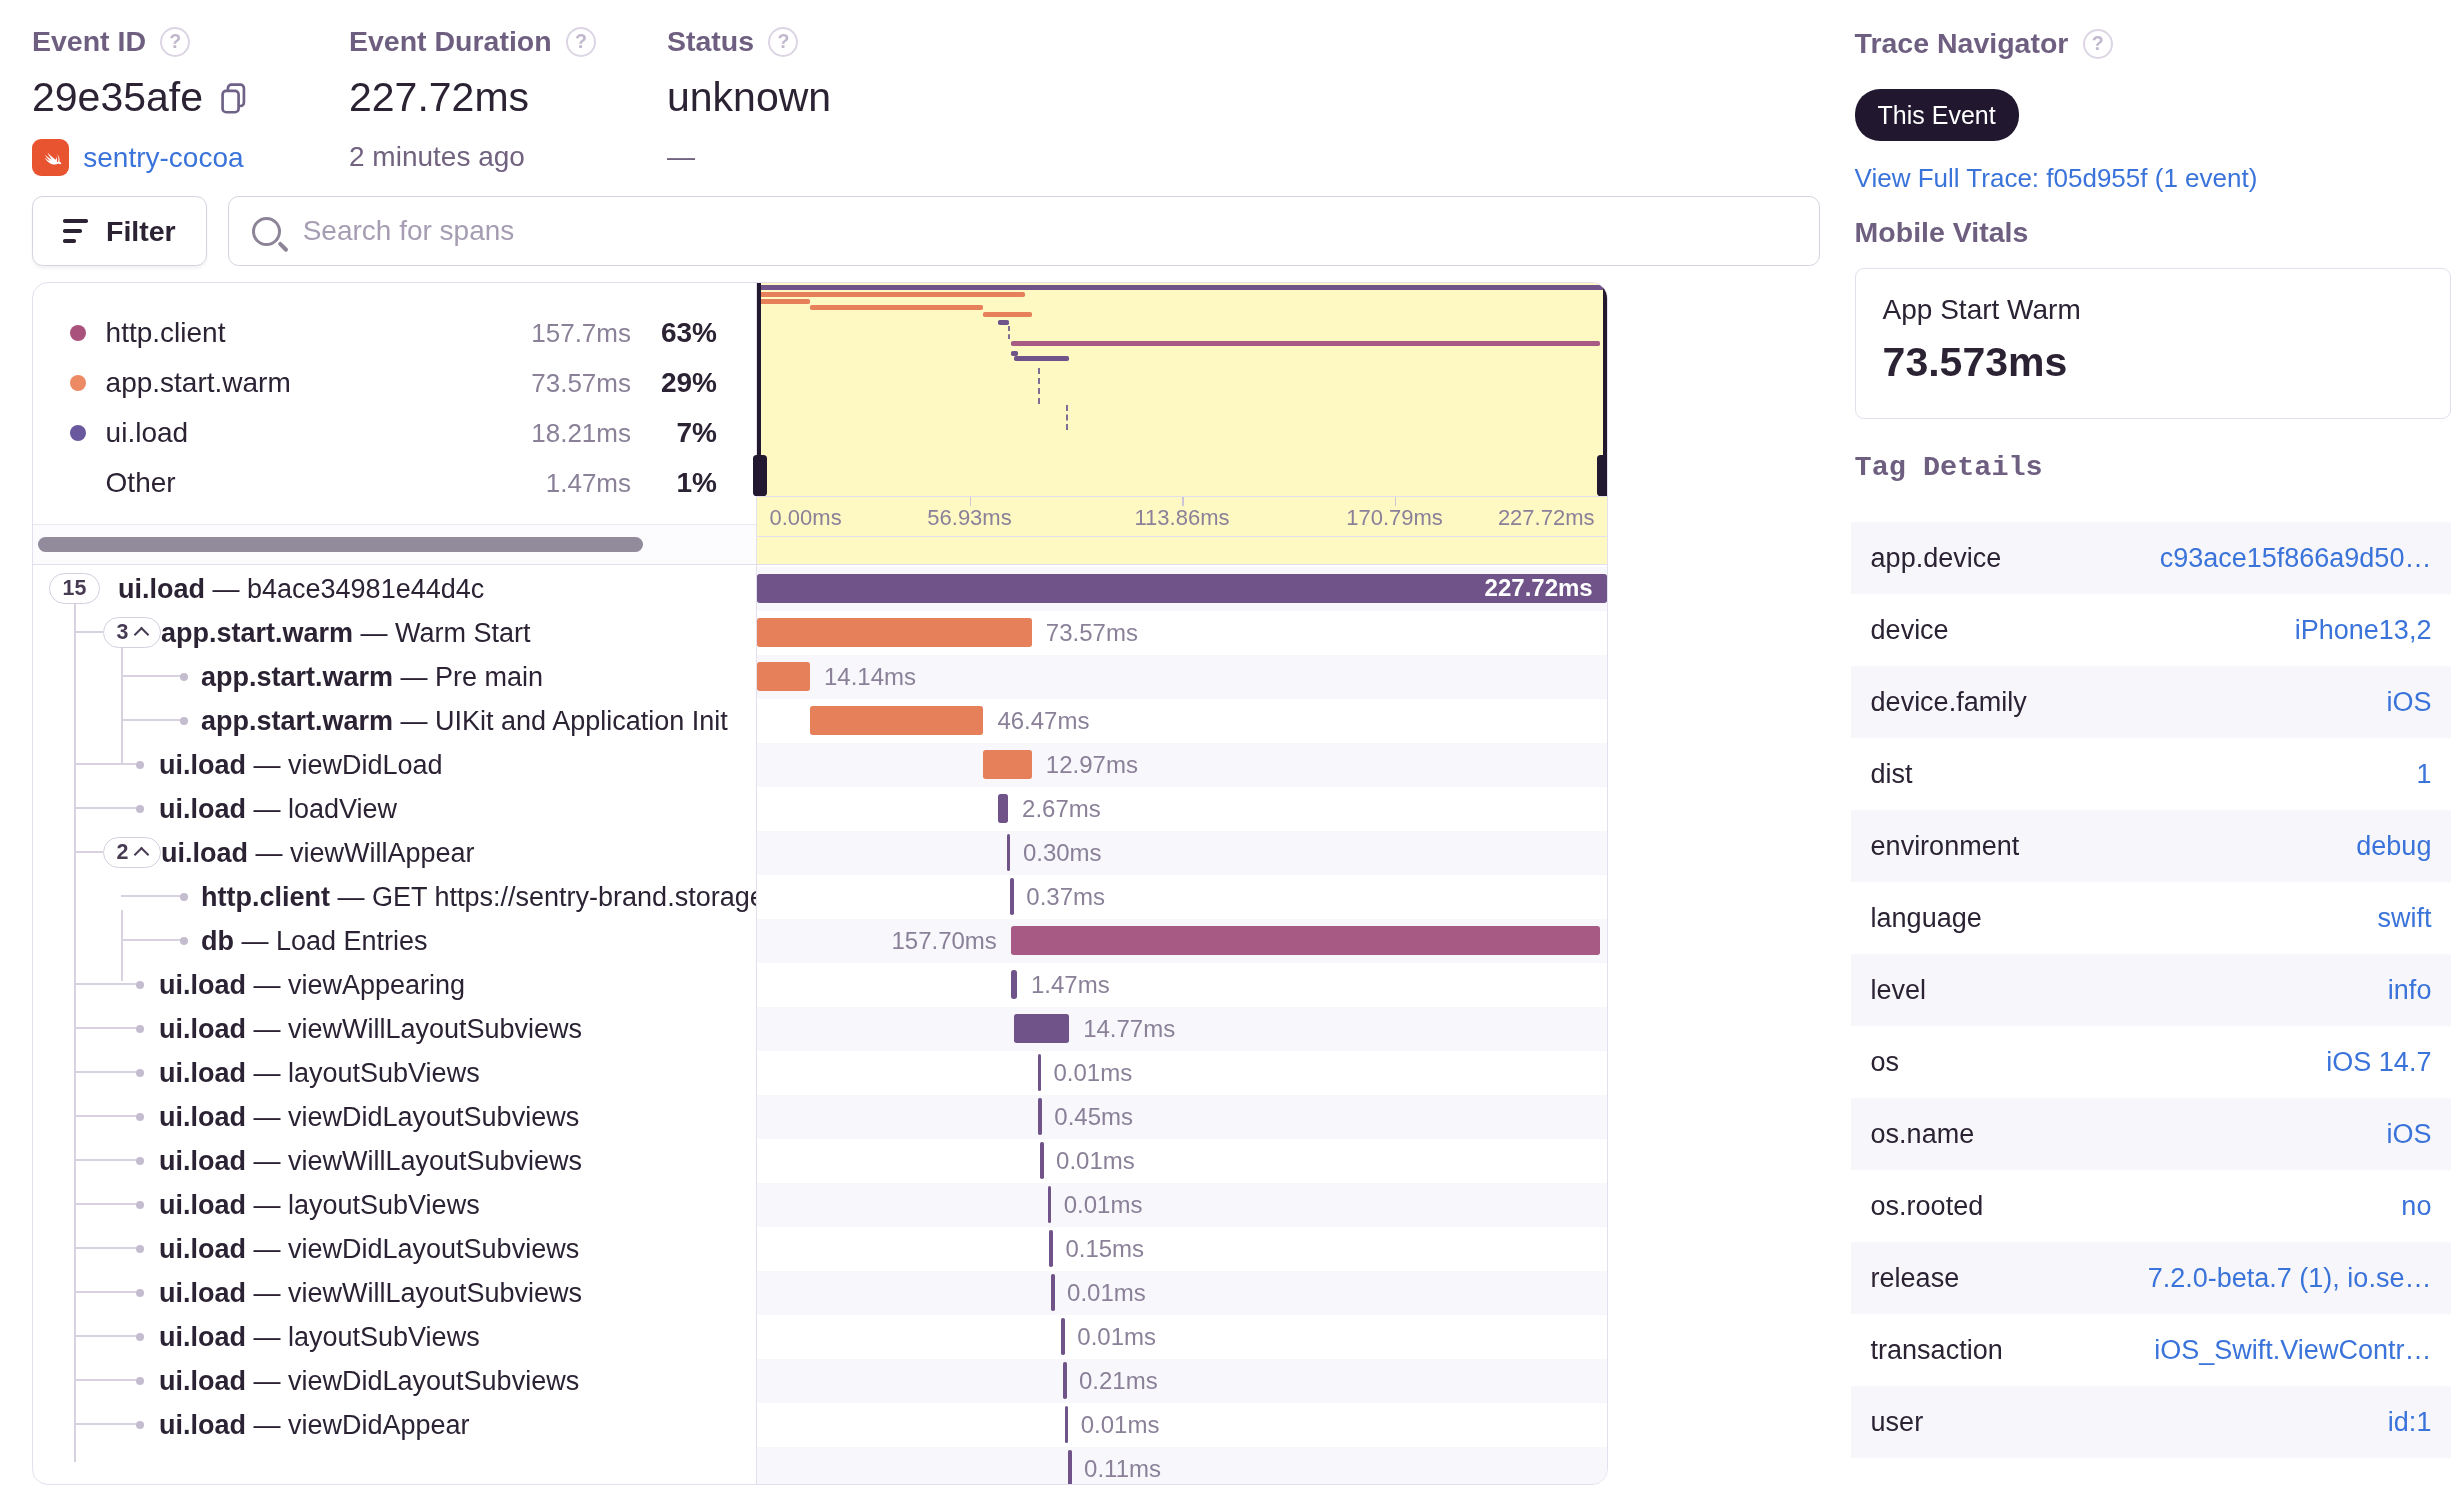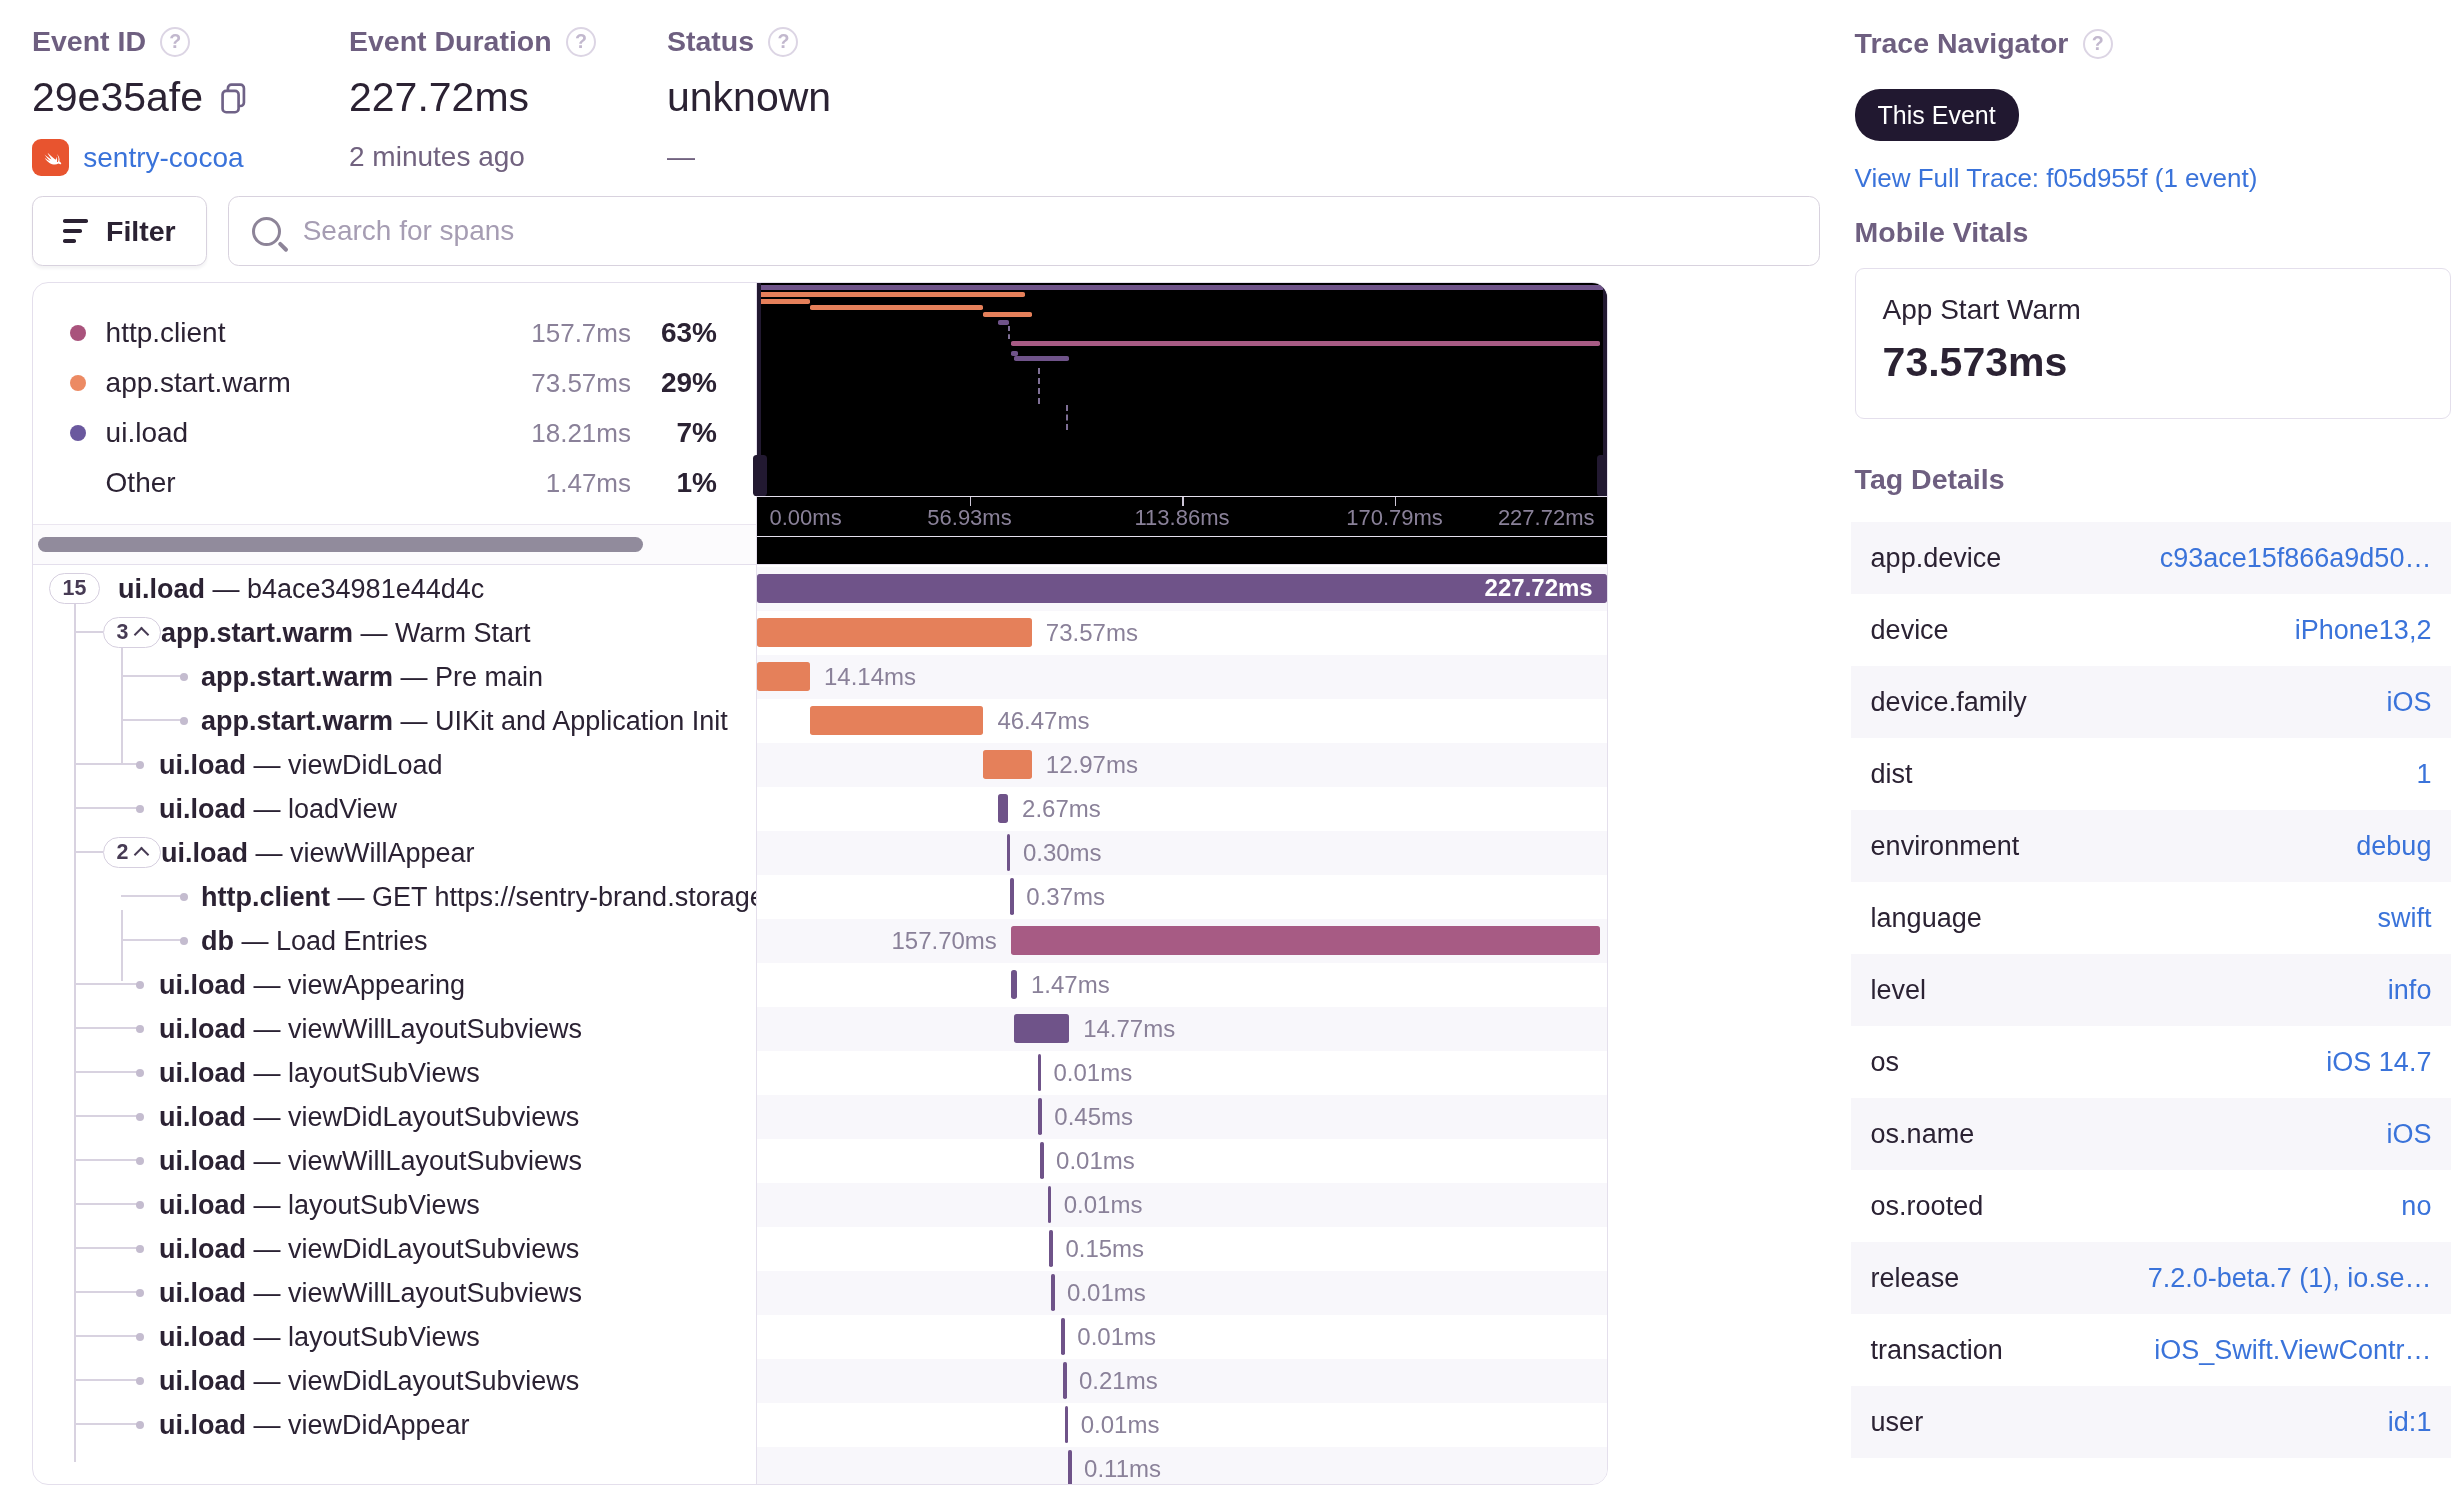--- a/index.html
+++ b/index.html
@@ -39,21 +39,21 @@
   .legend{width:724px;border-right:1.8px solid #e4dfec;position:relative;box-sizing:border-box;flex:none;}
   .legend-rows{padding-top:25px;}
   .legend-row{display:flex;align-items:center;height:50px;padding:0 39px 0 37px;}
   .legend-dot{width:16px;height:16px;border-radius:50%;margin-right:19.6px;flex:none;}
   .legend-dot.empty{background:transparent;}
   .legend-op{font-size:28px;flex:1;color:#2b2233;}
   .legend-dur{width:143px;text-align:right;font-size:26px;color:#8a8199;}
   .legend-pct{width:86px;text-align:right;font-size:28px;font-weight:700;color:#2b2233;}
   .hscroll{position:absolute;left:0;right:0;bottom:0;height:39px;border-top:1.8px solid #ebe6f0;background:#fcfbfd;}
   .hthumb{position:absolute;left:5.4px;top:11.6px;height:15px;width:605px;background:#918b9c;border-radius:8px;}
-  .minimap{flex:1;position:relative;background:#000000;}
+  .minimap{flex:1;position:relative;background:#fef9c3;}
   .mm-span{position:absolute;height:5.4px;border-radius:1.8px;}
   .mm-dash{position:absolute;width:0;border-left:2.7px dashed #7e6f95;}
   .mm-axis{position:absolute;left:0;right:0;top:213px;height:41px;border-top:1.8px solid #e4dfec;
            border-bottom:1.8px solid #e4dfec;box-sizing:border-box;}
   .mm-axis-label{position:absolute;top:8px;font-size:22px;color:#8a8199;white-space:nowrap;}
   .mm-tick{position:absolute;top:0;width:1.8px;height:9px;background:#cdc6d6;}
   .mm-edge{position:absolute;top:0;width:3.6px;height:213px;background:#221931;}
   .mm-grip{position:absolute;top:172px;width:13.4px;height:41px;background:#221931;border-radius:3.6px;}
   
   .tree{display:flex;border-top:1.8px solid #e4dfec;height:920px;}
@@ -83,21 +83,21 @@
   .rtitle{display:flex;align-items:center;gap:14.3px;font-size:28.5px;font-weight:700;color:#6e5f80;}
   #tn-title{position:absolute;left:3.6px;top:27px;}
   .badge{position:absolute;left:3.6px;top:89px;background:#211830;color:#fff;font-size:25px;
          padding:11.6px 23px;border-radius:25px;}
   .tn-link{position:absolute;left:3.6px;top:163px;font-size:26px;color:#3a73da;white-space:nowrap;}
   #mv-title{position:absolute;left:3.6px;top:216px;}
   .mv-card{position:absolute;left:3.6px;top:268px;right:0;height:151px;border:1.8px solid #e4dfec;
            border-radius:9px;box-sizing:border-box;padding:25px 27px;}
   .mv-label{font-size:28px;color:#2b2233;}
   .mv-value{font-size:41px;font-weight:600;color:#2b2233;margin-top:12.5px;}
-  #td-title{position:absolute;left:3.6px;top:463px;}
+  #td-title{position:absolute;left:3.6px;top:451px;font-family:Liberation Mono, monospace;}
   .td-rows{position:absolute;left:0;top:522px;right:0;}
   .td-row{height:72px;display:flex;align-items:center;justify-content:space-between;padding:0 19.6px;box-sizing:border-box;}
   .td-row.odd{background:#f7f6fa;}
   .td-key{font-size:27px;color:#2b2233;}
   .td-val{font-size:27px;color:#3a73da;white-space:nowrap;}
 </style>
 </head>
 <body>
 
 <div class="page">

